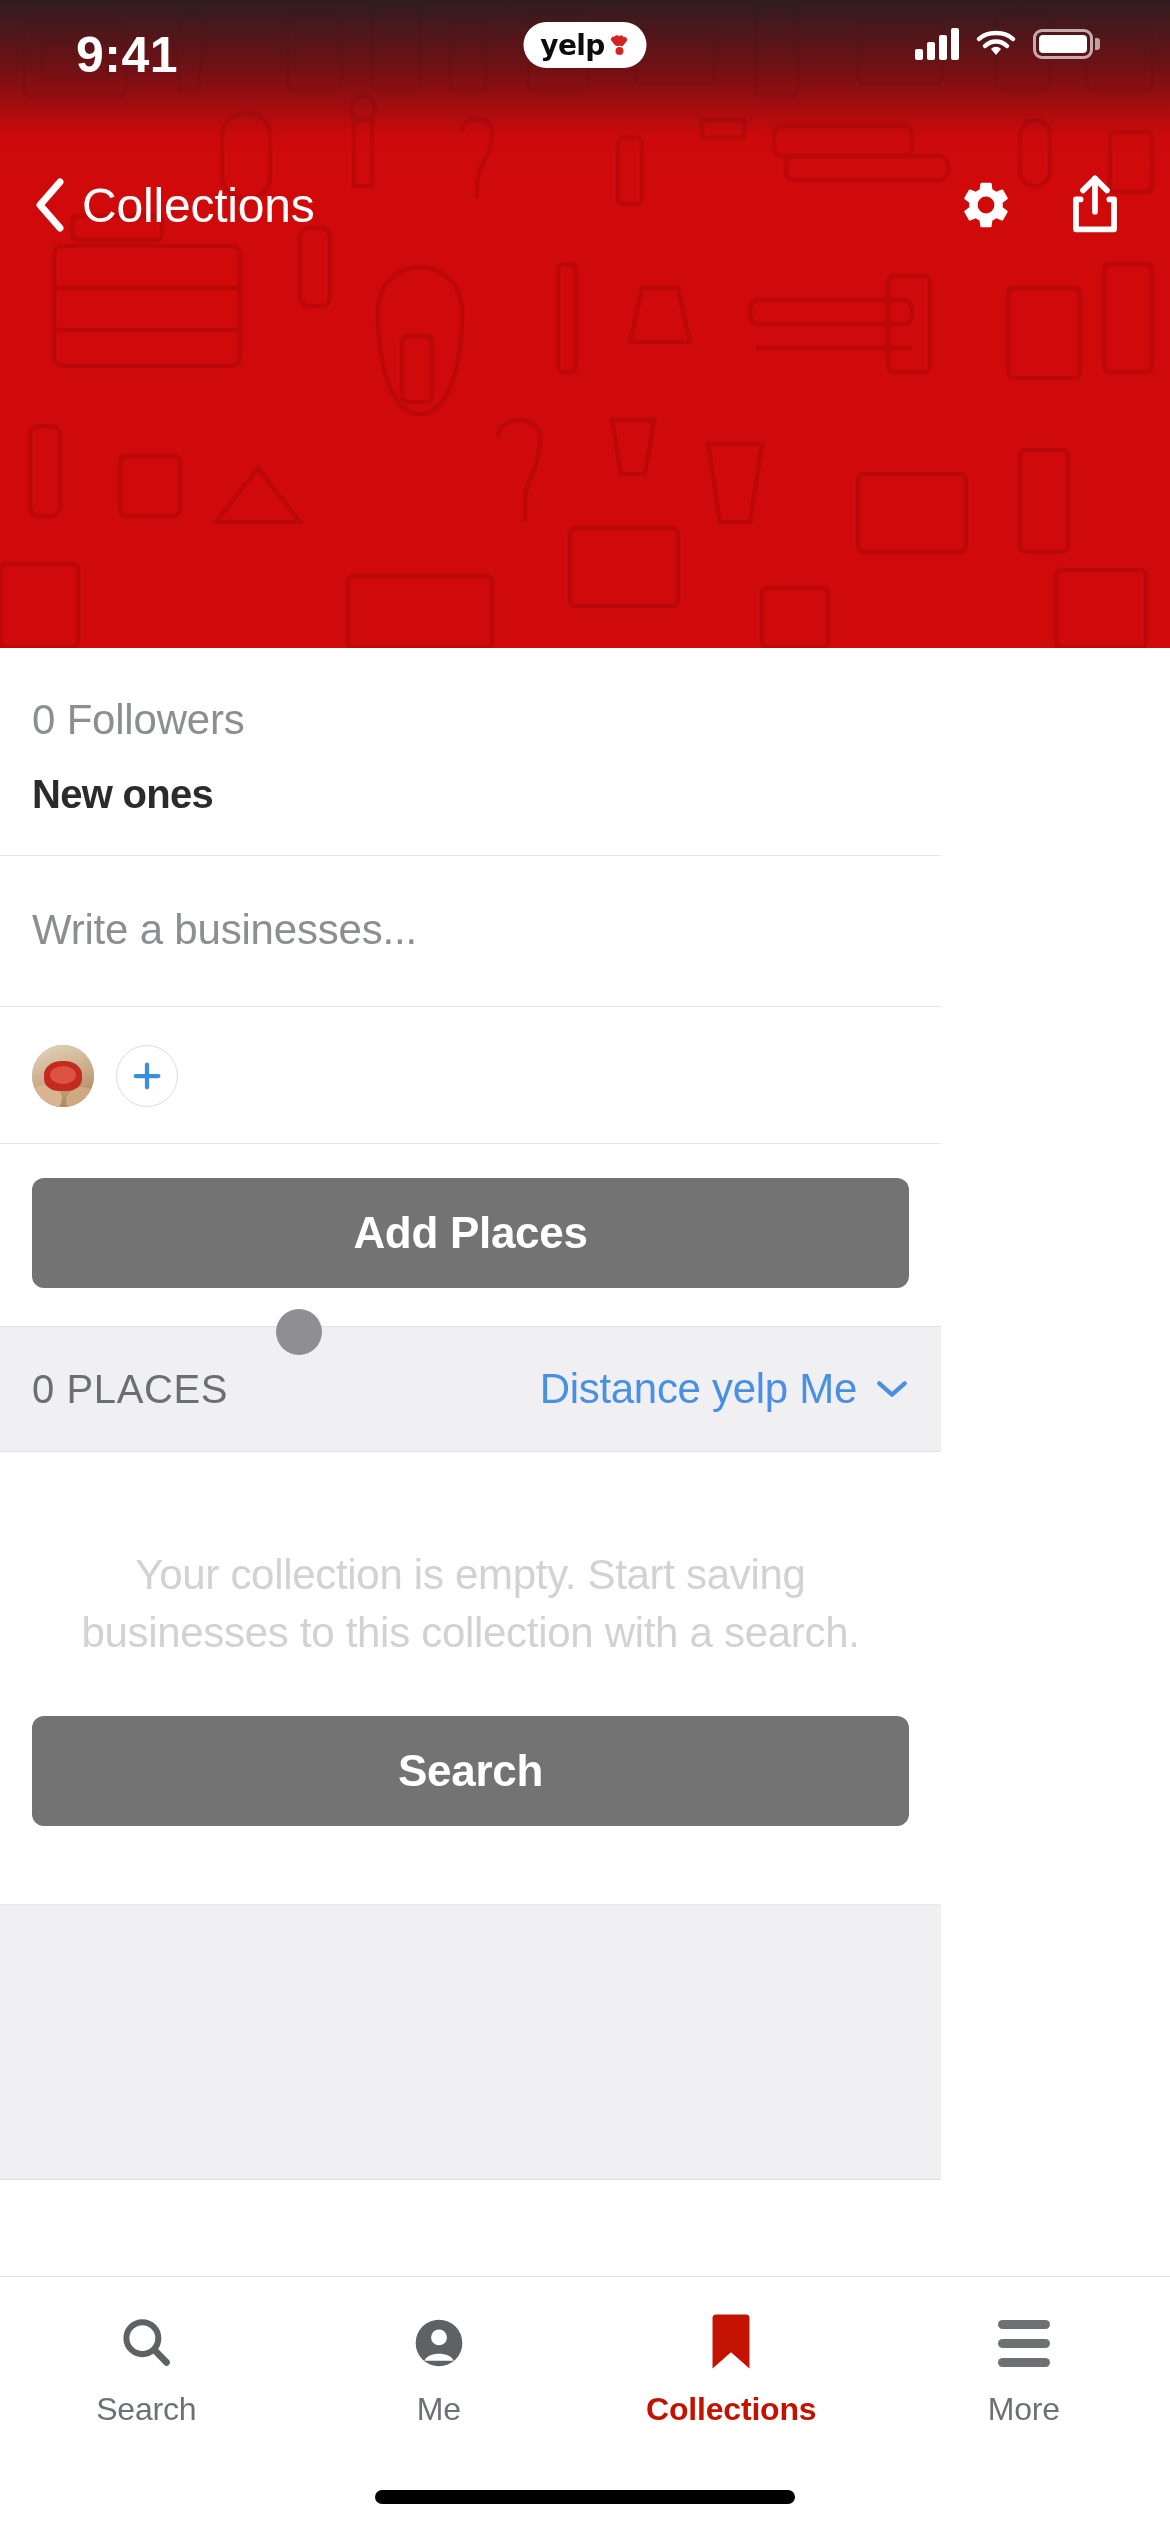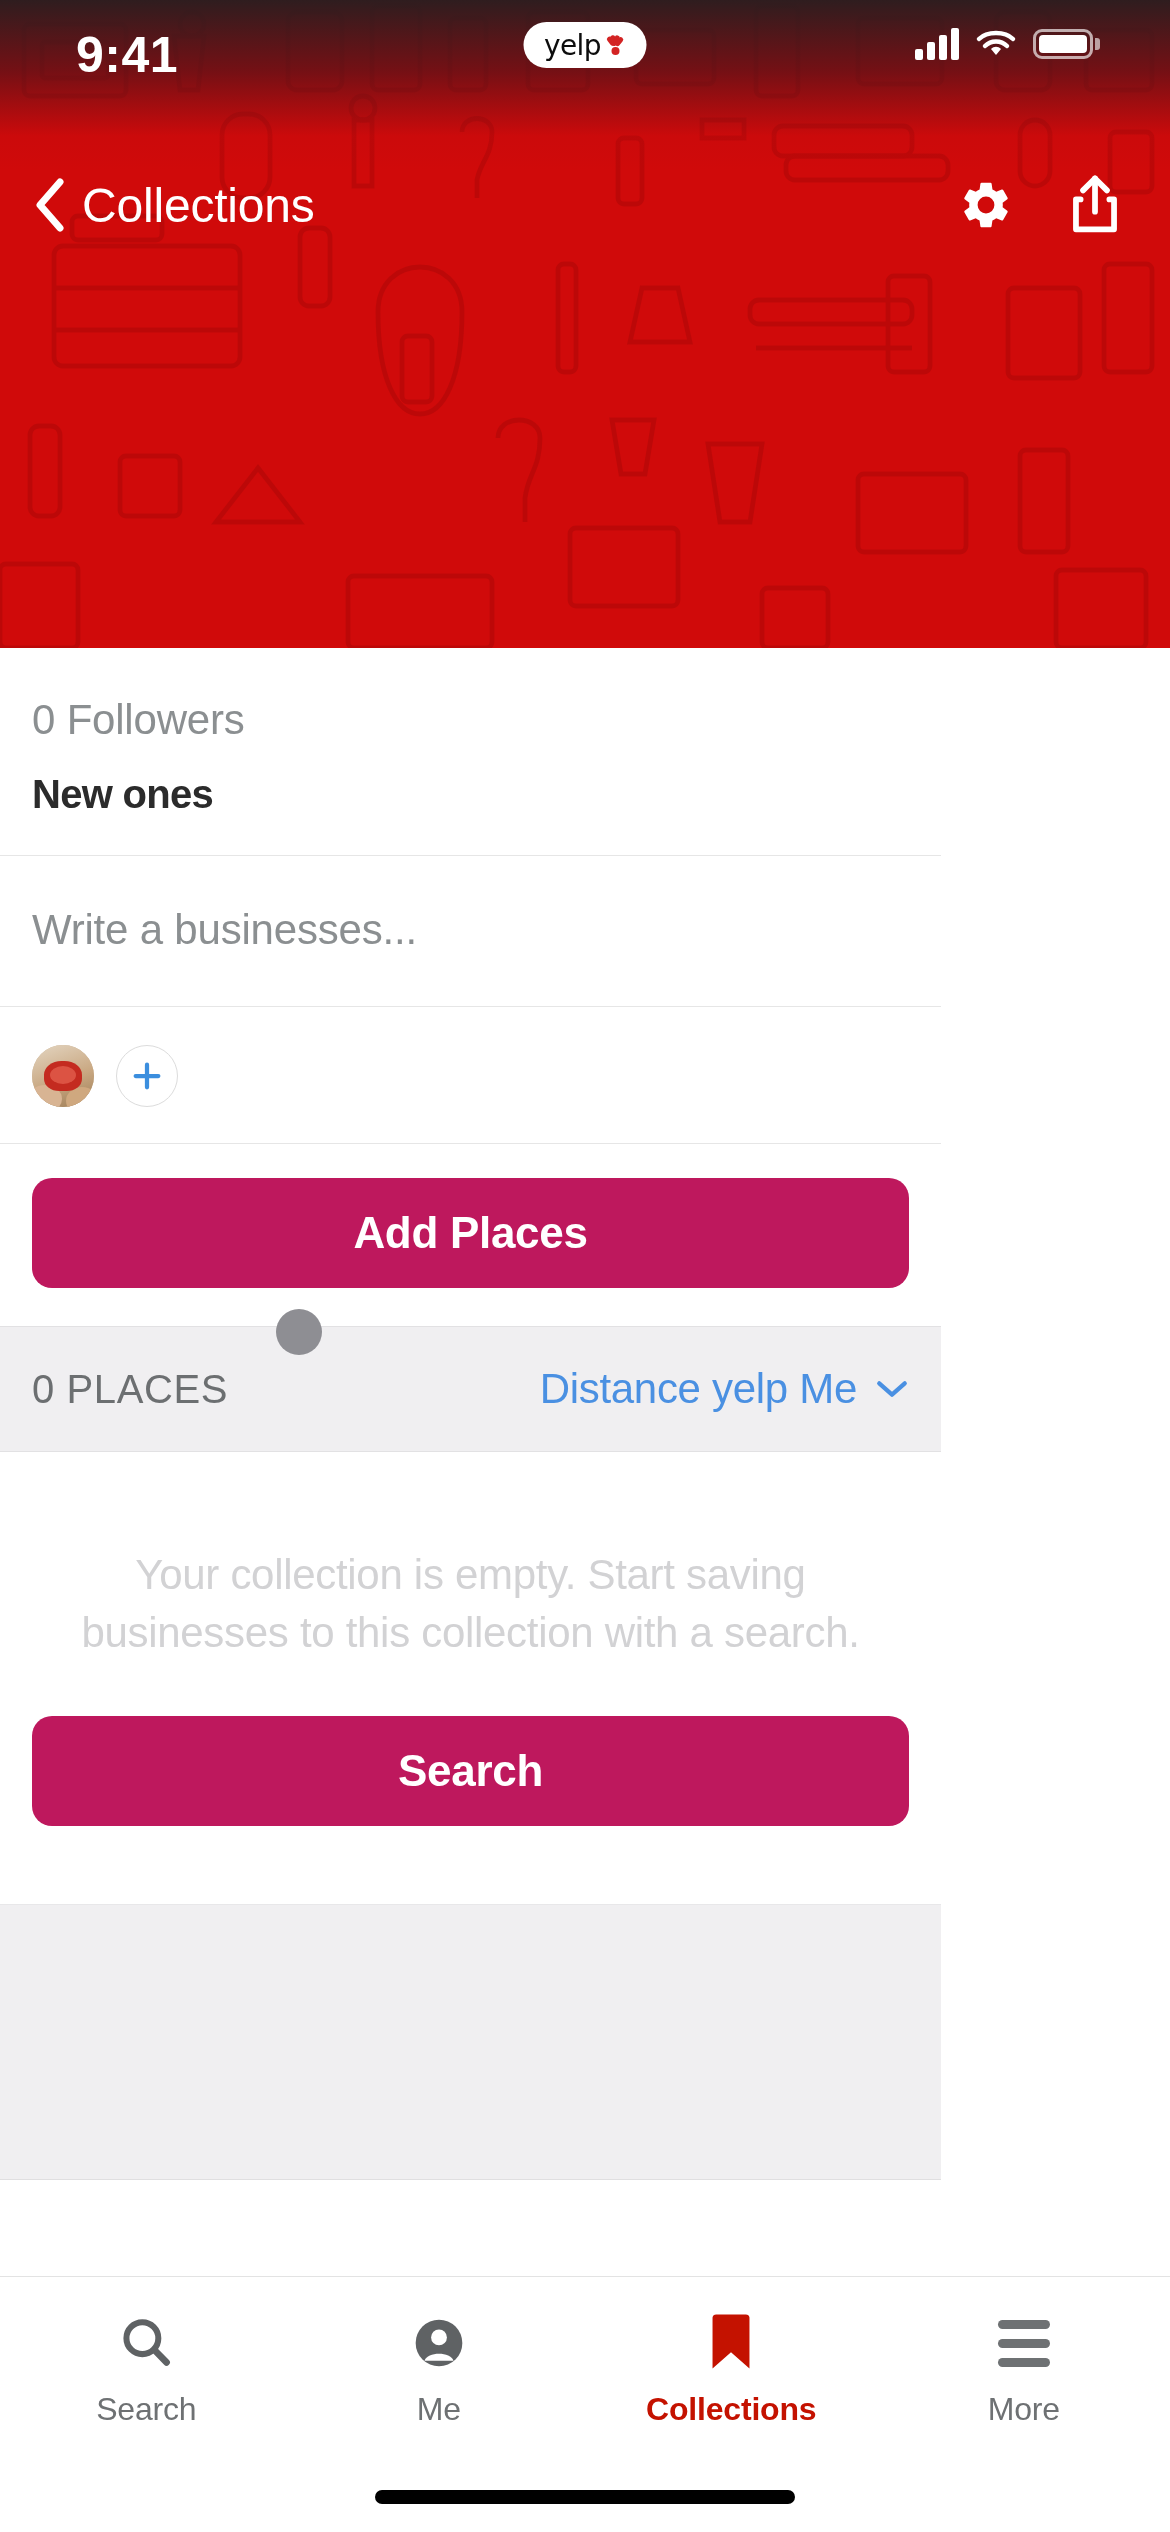--- a/index.html
+++ b/index.html
@@ -36,21 +36,21 @@
     position:absolute; left:76px; top:26px;
     font-size:50px; font-weight:700; color:#fff;
     letter-spacing:.5px;
   }
   .island {
     position:absolute; left:50%; transform:translateX(-50%); top:22px;
     width:123px; height:46px; border-radius:26px; background:#fff;
     display:flex; align-items:center; justify-content:center; gap:3px;
   }
   .island-word {
-    font-size:28px; font-weight:400; color:#0d0d0d; letter-spacing:-.6px;
+    font-size:28px; font-weight:700; color:#0d0d0d; letter-spacing:-.6px;
     font-family:"DejaVu Sans", sans-serif;
   }
   .burst { position:relative; width:22px; height:24px; }
   .burst i {
     position:absolute; left:9px; top:2px; width:4.5px; height:10px;
     background:#d32323; border-radius:3px; transform-origin:50% 115%;
   }
   .burst i:nth-child(1){ transform:rotate(-38deg); }
   .burst i:nth-child(2){ transform:rotate(-12deg); height:11px; }
   .burst i:nth-child(3){ transform:rotate(14deg); }
@@ -129,21 +129,21 @@
   .avatar .a5 { position:absolute; right:-4px; bottom:-8px; width:32px; height:28px; background:#cfa87f; border-radius:50%; }
   .plus-btn {
     width:62px; height:62px; border-radius:50%;
     border:1.5px solid #dcdcdc; background:#fff;
     display:flex; align-items:center; justify-content:center; flex:none;
   }
   .plus-btn svg { display:block; }
 
   .btn-red {
     display:flex; align-items:center; justify-content:center;
-    height:110px; border-radius:20px; background:#be185d;
+    height:110px; border-radius:12px; background:#737373;
     color:#fff; font-size:44px; font-weight:700; letter-spacing:-.3px;
   }
   .addplaces-wrap { padding:34px 32px 38px; }
 
   
   .places-bar {
     position:relative;
     background:#f0eff1;
     border-top:1px solid #e2e1e3; border-bottom:1px solid #e2e1e3;
     height:126px;

